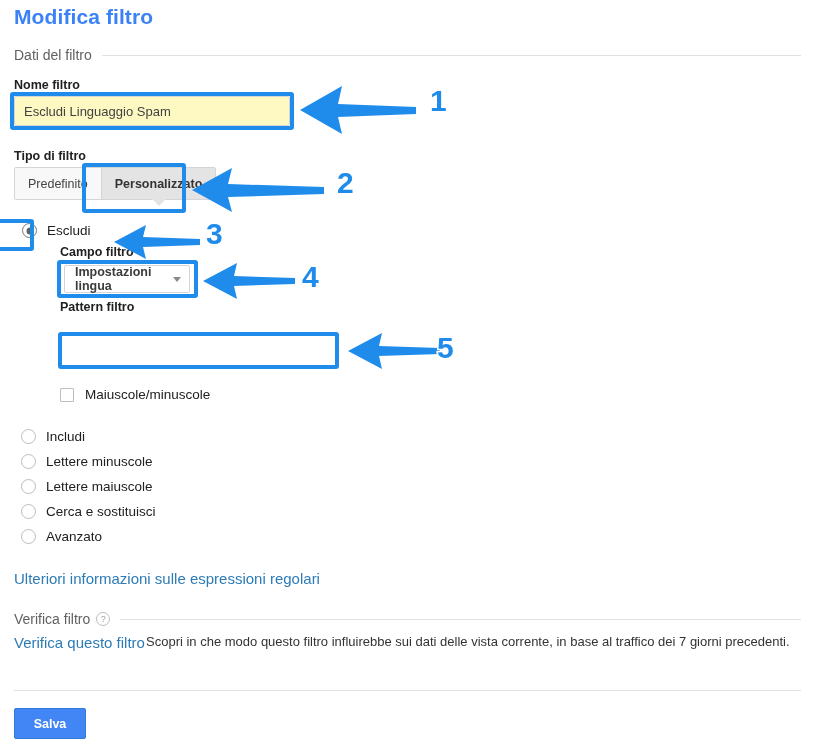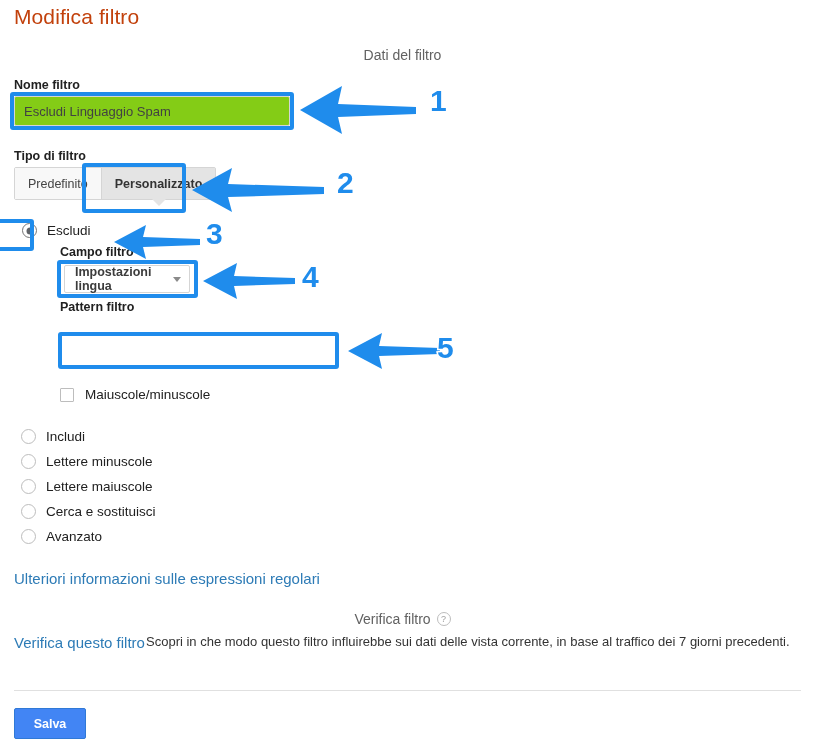--- a/index.html
+++ b/index.html
@@ -12,30 +12,30 @@
     position:relative;
     overflow:hidden;
     -webkit-font-smoothing:antialiased;
   }
 
   .page { position:relative; width:815px; height:750px; }
 
   
   .page-title {
     position:absolute; left:14px; top:5px;
-    font-size:21px; font-weight:400; color:#c2410c;
+    font-size:21px; font-weight:700; color:#3b82f6;
     letter-spacing:0.1px;
   }
 
   
   .section-head {
     position:absolute;
     display:flex; align-items:center;
     left:14px; right:14px;
-    font-size:14px; color:#616161; font-weight:400;flex-direction:column;
+    font-size:14px; color:#616161; font-weight:400;
   }
   .section-head .sh-label { white-space:nowrap; padding-right:10px; }
   .section-head .sh-rule { flex:1; height:1px; background:#e0e0e0; }
 
   .help-dot {
     display:inline-flex; align-items:center; justify-content:center;
     width:14px; height:14px; border-radius:50%;
     border:1px solid #bdbdbd; color:#9e9e9e;
     font-size:9px; line-height:1; margin-left:6px; margin-right:2px;
     font-family:"Liberation Sans", sans-serif;
@@ -43,21 +43,21 @@
 
   
   .field-label {
     position:absolute;
     font-size:12.5px; font-weight:bold; color:#212121;
   }
 
   
   .txt-input {
     position:absolute;
-    background:#84cc16;
+    background:#fef9c3;
     border:1px solid #d5d5d5;
     border-radius:2px;
     font-size:13px;
     color:#424242;
     padding:0 9px;
     font-family:"Liberation Sans", sans-serif;
     outline:none;
   }
 
   

